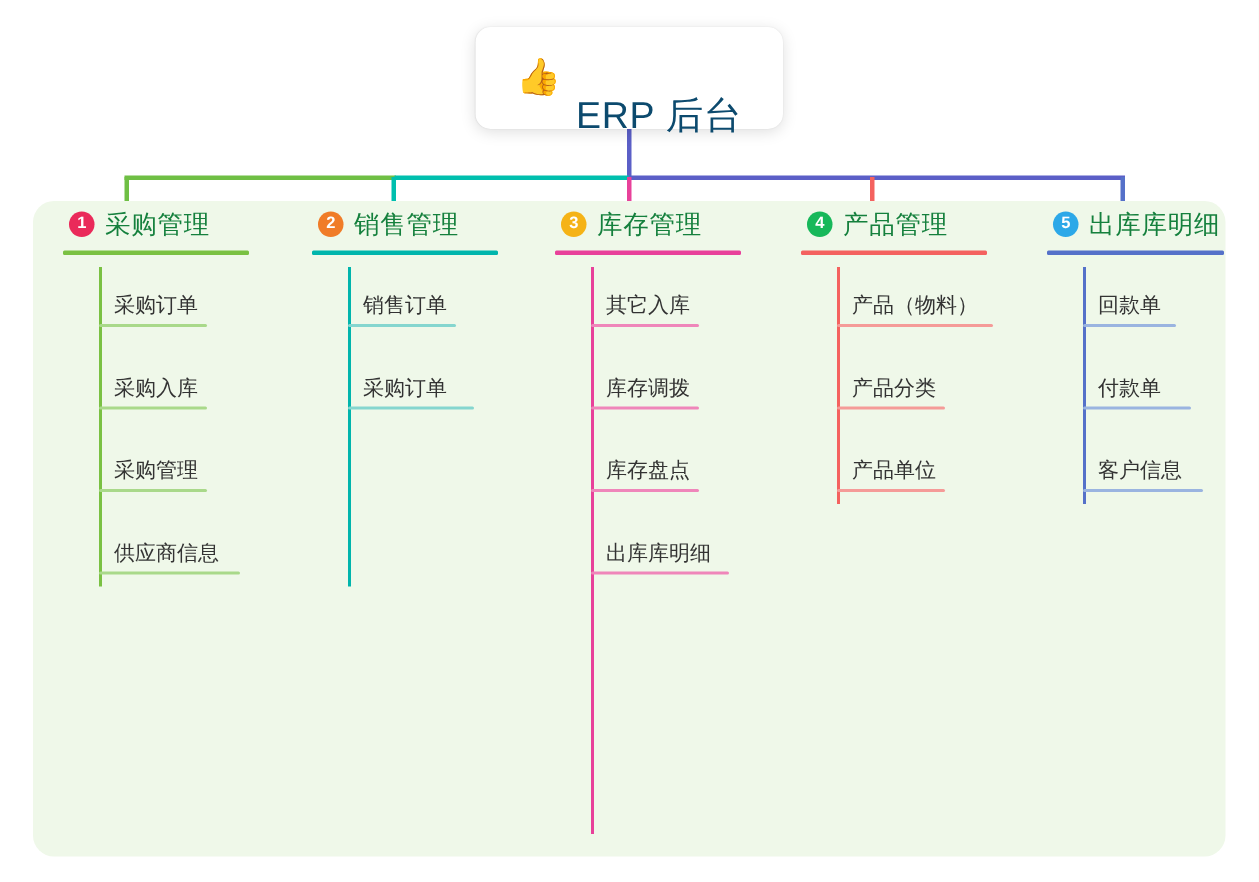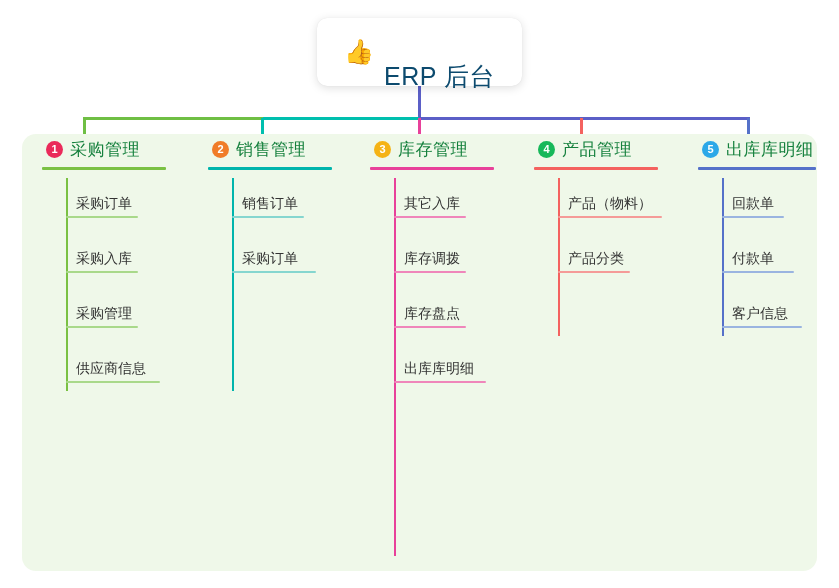--- a/index.html
+++ b/index.html
@@ -223,20 +223,24 @@
         <div class="head-rule" style="background: rgb(244, 98, 95); width: 124px;"></div>
         <div class="spine" style="background: rgb(244, 98, 95); height: 158px;"></div>
         <div class="leaf">
           <span class="leaf-label">产品（物料）</span>
           <div class="leaf-rule" style="background: rgb(245, 155, 152); width: 104px;"></div>
         </div>
         <div class="leaf">
           <span class="leaf-label">产品分类</span>
           <div class="leaf-rule" style="background: rgb(245, 155, 152); width: 72px;"></div>
         </div>
+        <div class="leaf">
+          <span class="leaf-label">产品单位</span>
+          <div class="leaf-rule" style="background: rgb(245, 155, 152); width: 72px;"></div>
+        </div>
       </div>
       <div class="column" style="left: 676px; width: 150px;">
         <div class="col-head">
           <span class="badge" style="background: rgb(44, 168, 232);">5</span>
           <span class="col-title">出库库明细</span>
         </div>
         <div class="head-rule" style="background: rgb(85, 113, 201); width: 118px;"></div>
         <div class="spine" style="background: rgb(85, 113, 201); height: 158px;"></div>
         <div class="leaf">
           <span class="leaf-label">回款单</span>

